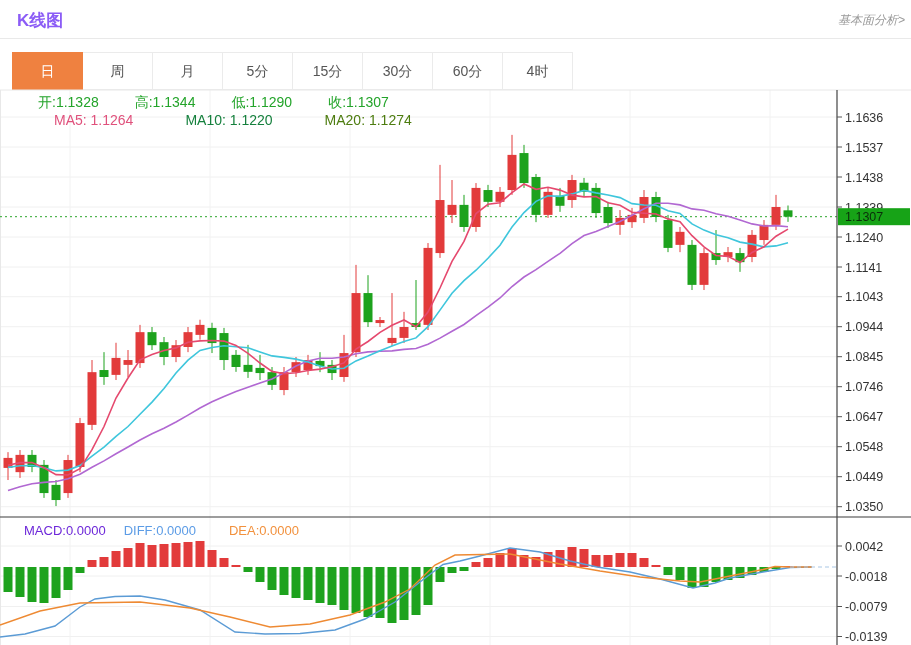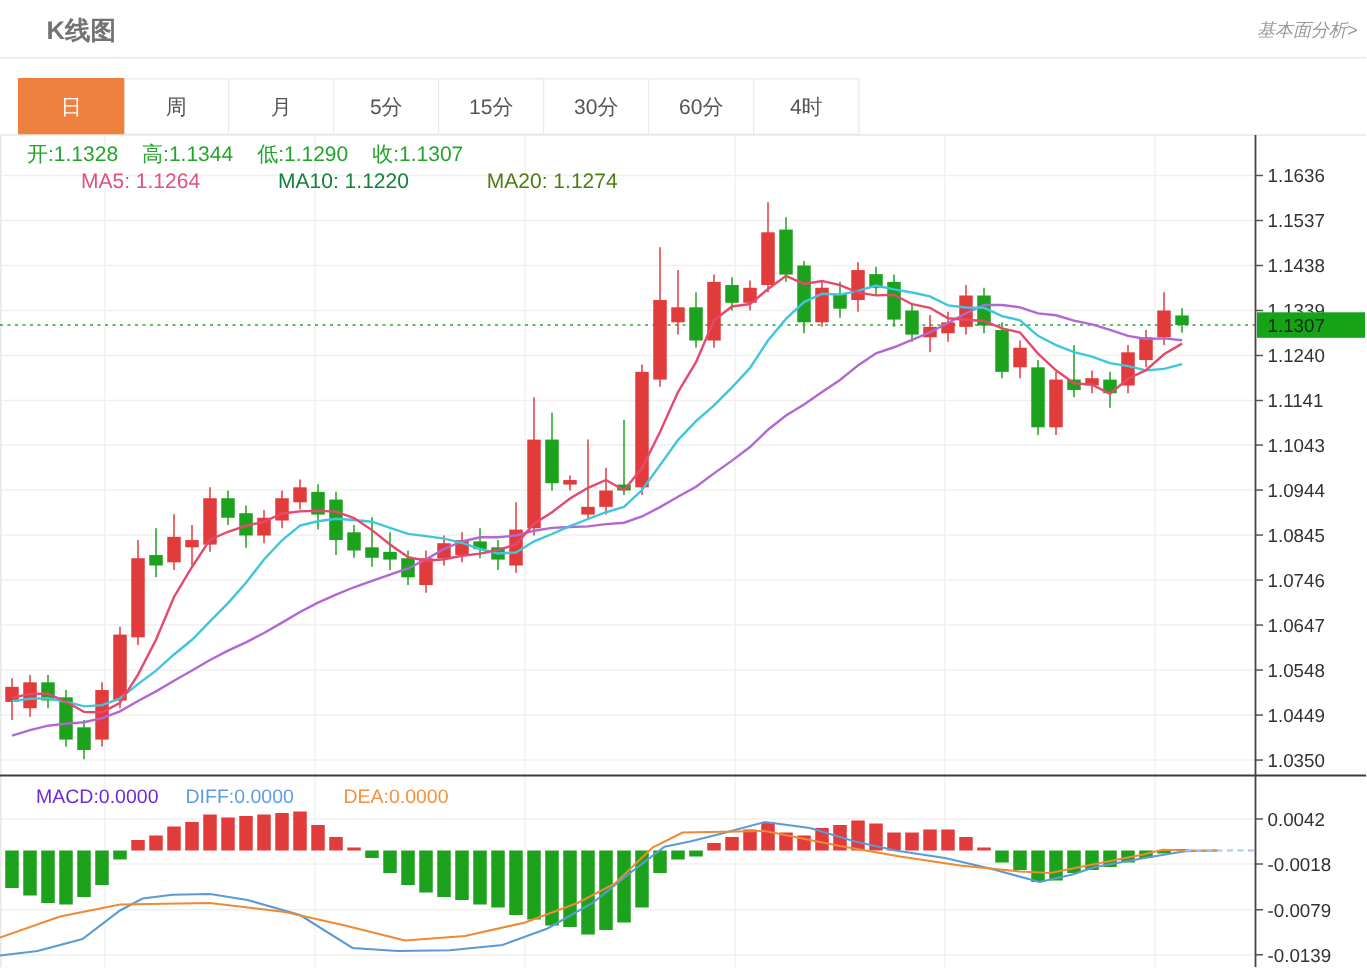--- a/index.html
+++ b/index.html
@@ -1,27 +1,27 @@
 <!DOCTYPE html>
 <html><head>
 <meta charset="utf-8">
 <style>
   html,body{margin:0;padding:0;}
   .page{position:relative;width:911px;height:645px;background:#fff;overflow:hidden;
         font-family:"Liberation Sans","DejaVu Sans",sans-serif;}
-  .page-title{position:absolute;left:31px;top:9px;font-size:17px;font-weight:bold;color:#737373;}
+  .page-title{position:absolute;left:17px;top:9px;font-size:17px;font-weight:bold;color:#8b5cf6;}
   .fund-link{position:absolute;right:6px;top:12px;font-size:12px;color:#999;cursor:pointer;text-decoration:none;font-style:italic;}
   .title-sep{position:absolute;left:0;top:38px;width:911px;height:1px;background:#e9e9e9;}
   .tabbar{position:absolute;left:12px;top:52px;display:flex;}
   .tab{width:69px;height:36px;line-height:36px;text-align:center;font-size:14px;color:#555;
        background:#fff;border:1px solid #ebebeb;border-left:none;cursor:pointer;box-sizing:content-box;}
   .tab:first-child{border-left:1px solid #ebebeb;}
   .tab.active{background:#ef8140;border-color:#ef8140;color:#fff;}
   .legend1{position:absolute;left:18px;top:94px;font-size:14px;white-space:nowrap;}
-  .legend1 span{margin-right:16px;}
+  .legend1 span{margin-right:16px;margin-left:20px;}
   .legend2{position:absolute;left:18px;top:112px;font-size:14px;white-space:nowrap;}
   .legend2 span{margin-right:16px;margin-left:36px;}
   .macd-legend{position:absolute;left:24px;top:523px;font-size:13px;white-space:nowrap;}
   .macd-legend span{margin-right:18px;}
   svg text{font-family:"Liberation Sans","DejaVu Sans",sans-serif;}
 </style>
 </head>
 <body>
 
 <div class="page">

